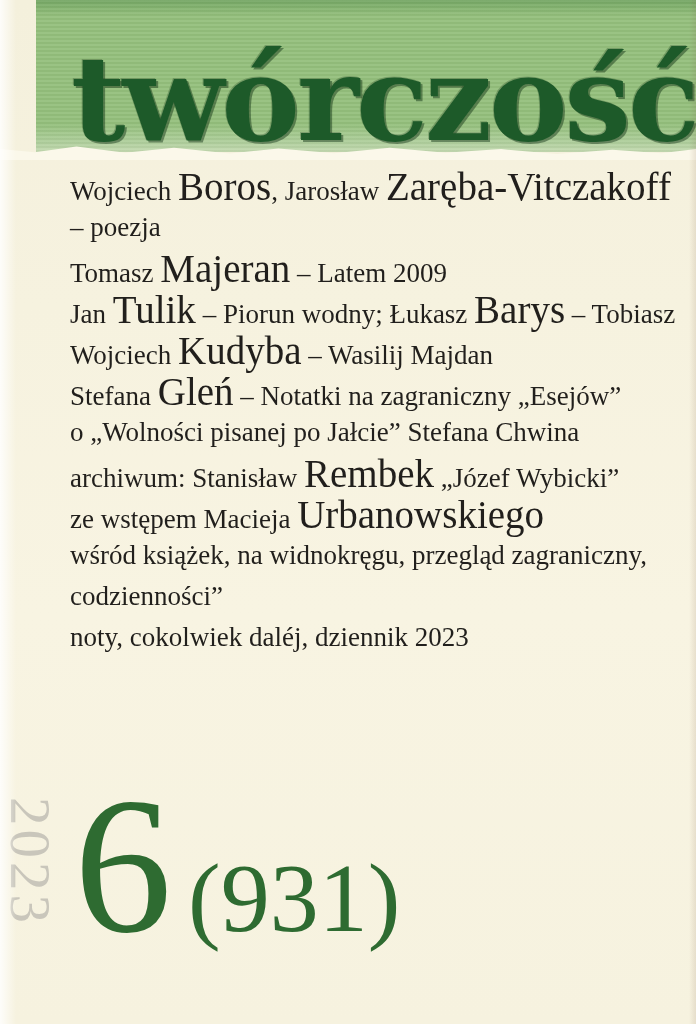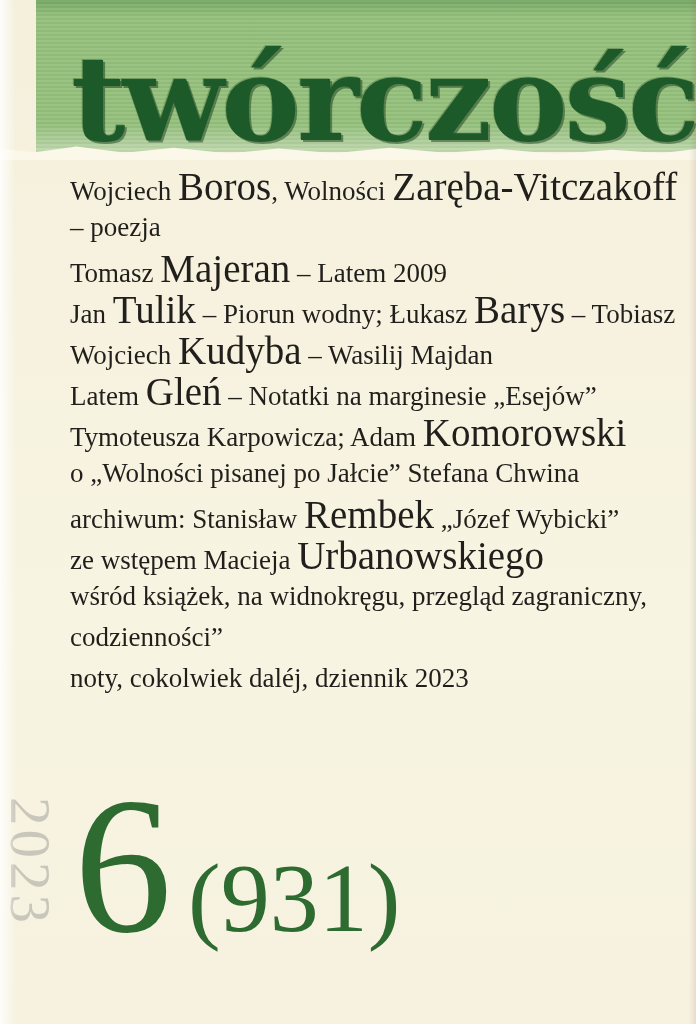--- a/index.html
+++ b/index.html
@@ -94,27 +94,26 @@
 <div class="cover">
 
   <div class="banner">
     <div class="texture"></div>
     <h1 class="title">twórczość</h1>
   </div>
 
   <div class="tear"></div>
 
   <div class="contents">
-      <div class="line"><span class="seg-sm">Wojciech </span><span class="seg-lg">Boros</span><span class="seg-sm">, </span><span class="seg-sm">Wolności </span><span class="seg-lg">Zaręba-Vitczakoff</span></div>
+      <div class="line"><span class="seg-sm">Wojciech </span><span class="seg-lg">Boros</span><span class="seg-sm">, </span><span class="seg-sm">Jarosław </span><span class="seg-lg">Zaręba-Vitczakoff</span></div>
       <div class="line"><span class="seg-sm">– poezja</span></div>
       <div class="line"><span class="seg-sm">Tomasz </span><span class="seg-lg">Majeran</span><span class="seg-sm"> – Latem 2009</span></div>
       <div class="line"><span class="seg-sm">Jan </span><span class="seg-lg">Tulik</span><span class="seg-sm"> – Piorun wodny; Łukasz </span><span class="seg-lg">Barys</span><span class="seg-sm"> – Tobiasz</span></div>
       <div class="line"><span class="seg-sm">Wojciech </span><span class="seg-lg">Kudyba</span><span class="seg-sm"> – Wasilij Majdan</span></div>
-      <div class="line"><span class="seg-sm">Latem </span><span class="seg-lg">Gleń</span><span class="seg-sm"> – Notatki na marginesie „Esejów”</span></div>
-      <div class="line"><span class="seg-sm">Tymoteusza Karpowicza; Adam </span><span class="seg-lg">Komorowski</span></div>
+      <div class="line"><span class="seg-sm">Stefana </span><span class="seg-lg">Gleń</span><span class="seg-sm"> – Notatki na zagraniczny „Esejów”</span></div>
       <div class="line"><span class="seg-sm">o „Wolności pisanej po Jałcie” Stefana Chwina</span></div>
       <div class="line"><span class="seg-sm">archiwum: Stanisław </span><span class="seg-lg">Rembek</span><span class="seg-sm"> „Józef Wybicki”</span></div>
       <div class="line"><span class="seg-sm">ze wstępem Macieja </span><span class="seg-lg">Urbanowskiego</span></div>
       <div class="line"><span class="seg-sm">wśród książek, na widnokręgu, przegląd zagraniczny,</span></div>
       <div class="line"><span class="seg-sm">codzienności”</span></div>
       <div class="line"><span class="seg-sm">noty, cokolwiek daléj, dziennik 2023</span></div>
     </div>
 
   <div class="issue">
     <span class="issue-no">6</span><span class="issue-series">(931)</span>

